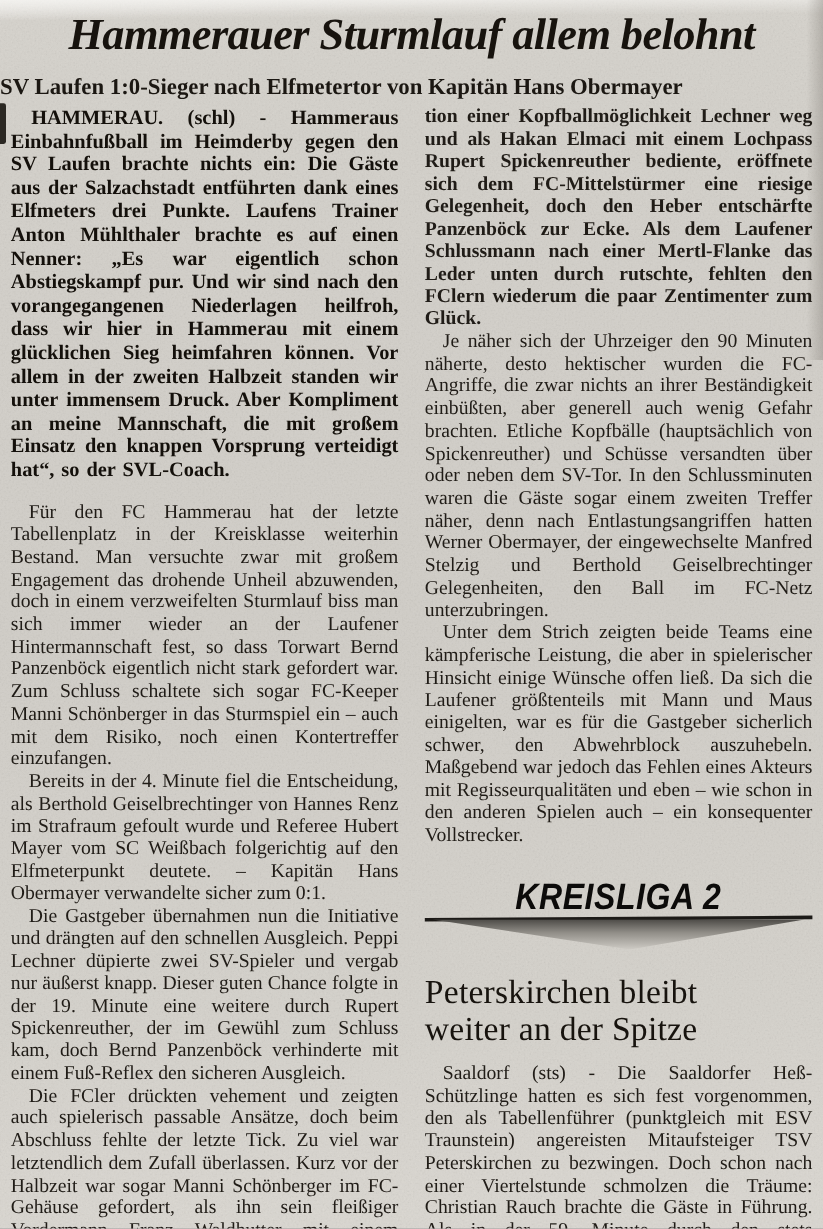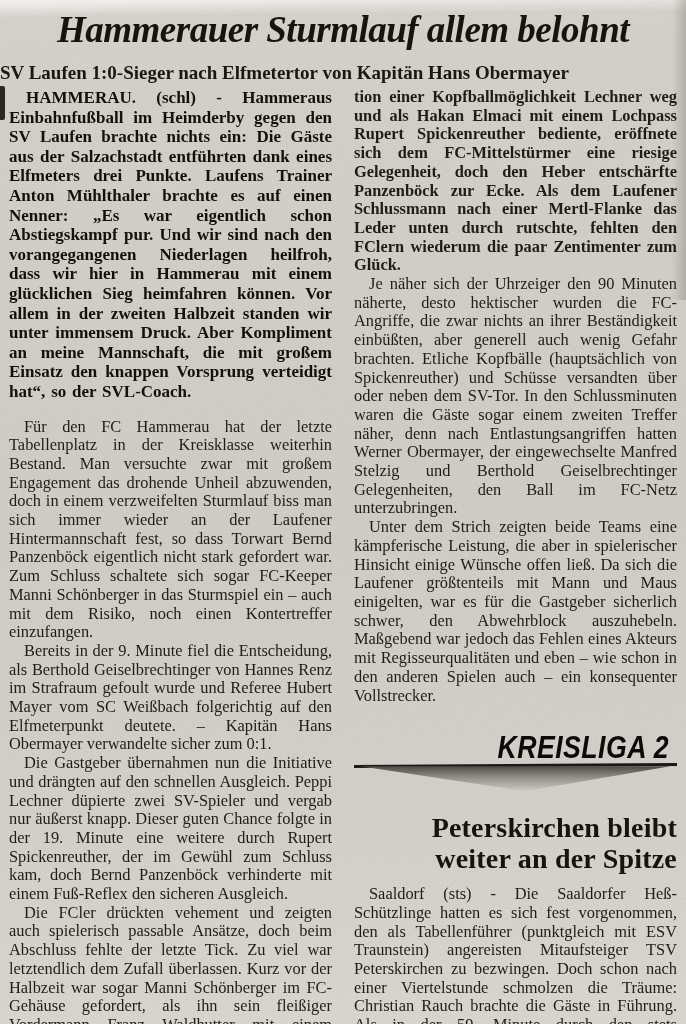--- a/index.html
+++ b/index.html
@@ -44,42 +44,42 @@
   }
   .col{flex:1;min-width:0;}
   p{margin:0;text-align:justify;font-size:16.4px;line-height:18.7px;}
   .lead{
     font-weight:bold;font-size:17px;line-height:19.6px;
     word-spacing:.09em;margin-bottom:16px;text-indent:17px;color:#14100b;
   }
   .para{text-indent:15px;}
   .para.cont{text-indent:0;font-weight:bold;}
   .dateline{font-weight:normal;}
-  .banner{margin-top:27px;text-align:right;}
+  .banner{margin-top:27px;text-align:center;}
   .banner-label{
     display:inline-block;
     font-family:"Liberation Sans", sans-serif;
     font-weight:bold;font-style:italic;
     font-size:29px;letter-spacing:.5px;
     transform:scaleX(.92) scaleY(1.05);
     color:#0c0b0a;
   }
   .swoosh{position:relative;height:27px;margin-top:-1px;}
   .swoosh-line{
     position:absolute;top:0;left:0;right:0;height:3px;
     background:#1c1a17;transform:rotate(-.35deg);
   }
   .swoosh-tri{
     position:absolute;top:2px;left:2%;width:96%;height:25px;
     clip-path:polygon(0 0,100% 0,53% 100%);
     background:linear-gradient(to bottom,#4c4a46 0%,#918e88 45%,#cdcac4 100%);
   }
   .headline2{
-    margin:21px 0 11px 0;text-align:right;
-    font-size:28px;line-height:31px;font-weight:bold;color:#17130e;
+    margin:21px 0 11px 0;text-align:left;
+    font-size:28px;line-height:31px;font-weight:normal;color:#17130e;
     letter-spacing:.2px;
   }
 </style>
 </head>
 <body>
 
 <div class="page">
 
   <svg class="grain" width="686" height="1024" xmlns="http://www.w3.org/2000/svg">
     <filter id="grainF">
@@ -96,21 +96,21 @@
   <header>
     <h1>Hammerauer Sturmlauf allem belohnt</h1>
     <h2>SV Laufen 1:0-Sieger nach Elfmetertor von Kapitän Hans Obermayer</h2>
   </header>
 
   <div class="cols">
 
     <div class="col">
       <p class="lead">HAMMERAU. (schl) - Hammeraus Einbahnfußball im Heimderby gegen den SV Laufen brachte nichts ein: Die Gäste aus der Salzachstadt entführten dank eines Elfmeters drei Punkte. Laufens Trainer Anton Mühlthaler brachte es auf einen Nenner: „Es war eigentlich schon Abstiegskampf pur. Und wir sind nach den vorangegangenen Niederlagen heilfroh, dass wir hier in Hammerau mit einem glücklichen Sieg heimfahren können. Vor allem in der zweiten Halbzeit standen wir unter immensem Druck. Aber Kompliment an meine Mannschaft, die mit großem Einsatz den knappen Vorsprung verteidigt hat“, so der SVL-Coach.</p>
       <p class="para">Für den FC Hammerau hat der letzte Tabellenplatz in der Kreisklasse weiterhin Bestand. Man versuchte zwar mit großem Engagement das drohende Unheil abzuwenden, doch in einem verzweifelten Sturmlauf biss man sich immer wieder an der Laufener Hintermannschaft fest, so dass Torwart Bernd Panzenböck eigentlich nicht stark gefordert war. Zum Schluss schaltete sich sogar FC-Keeper Manni Schönberger in das Sturmspiel ein – auch mit dem Risiko, noch einen Kontertreffer einzufangen.</p>
-      <p class="para">Bereits in der 9. Minute fiel die Entscheidung, als Berthold Geiselbrechtinger von Hannes Renz im Strafraum gefoult wurde und Referee Hubert Mayer vom SC Weißbach folgerichtig auf den Elfmeterpunkt deutete. – Kapitän Hans Obermayer verwandelte sicher zum 0:1.</p>
+      <p class="para">Bereits in der 4. Minute fiel die Entscheidung, als Berthold Geiselbrechtinger von Hannes Renz im Strafraum gefoult wurde und Referee Hubert Mayer vom SC Weißbach folgerichtig auf den Elfmeterpunkt deutete. – Kapitän Hans Obermayer verwandelte sicher zum 0:1.</p>
       <p class="para">Die Gastgeber übernahmen nun die Initiative und drängten auf den schnellen Ausgleich. Peppi Lechner düpierte zwei SV-Spieler und vergab nur äußerst knapp. Dieser guten Chance folgte in der 19. Minute eine weitere durch Rupert Spickenreuther, der im Gewühl zum Schluss kam, doch Bernd Panzenböck verhinderte mit einem Fuß-Reflex den sicheren Ausgleich.</p>
       <p class="para">Die FCler drückten vehement und zeigten auch spielerisch passable Ansätze, doch beim Abschluss fehlte der letzte Tick. Zu viel war letztendlich dem Zufall überlassen. Kurz vor der Halbzeit war sogar Manni Schönberger im FC-Gehäuse gefordert, als ihn sein fleißiger Vordermann Franz Waldhutter mit einem „Abrutscher“ überraschte.</p>
 
     </div>
 
     <div class="col">
       <p class="para cont">tion einer Kopfballmöglichkeit Lechner weg und als Hakan Elmaci mit einem Lochpass Rupert Spickenreuther bediente, eröffnete sich dem FC-Mittelstürmer eine riesige Gelegenheit, doch den Heber entschärfte Panzenböck zur Ecke. Als dem Laufener Schlussmann nach einer Mertl-Flanke das Leder unten durch rutschte, fehlten den FClern wiederum die paar Zentimenter zum Glück.</p>
       <p class="para">Je näher sich der Uhrzeiger den 90 Minuten näherte, desto hektischer wurden die FC-Angriffe, die zwar nichts an ihrer Beständigkeit einbüßten, aber generell auch wenig Gefahr brachten. Etliche Kopfbälle (hauptsächlich von Spickenreuther) und Schüsse versandten über oder neben dem SV-Tor. In den Schlussminuten waren die Gäste sogar einem zweiten Treffer näher, denn nach Entlastungsangriffen hatten Werner Obermayer, der eingewechselte Manfred Stelzig und Berthold Geiselbrechtinger Gelegenheiten, den Ball im FC-Netz unterzubringen.</p>
       <p class="para">Unter dem Strich zeigten beide Teams eine kämpferische Leistung, die aber in spielerischer Hinsicht einige Wünsche offen ließ. Da sich die Laufener größtenteils mit Mann und Maus einigelten, war es für die Gastgeber sicherlich schwer, den Abwehrblock auszuhebeln. Maßgebend war jedoch das Fehlen eines Akteurs mit Regisseurqualitäten und eben – wie schon in den anderen Spielen auch – ein konsequenter Vollstrecker.</p>
 

